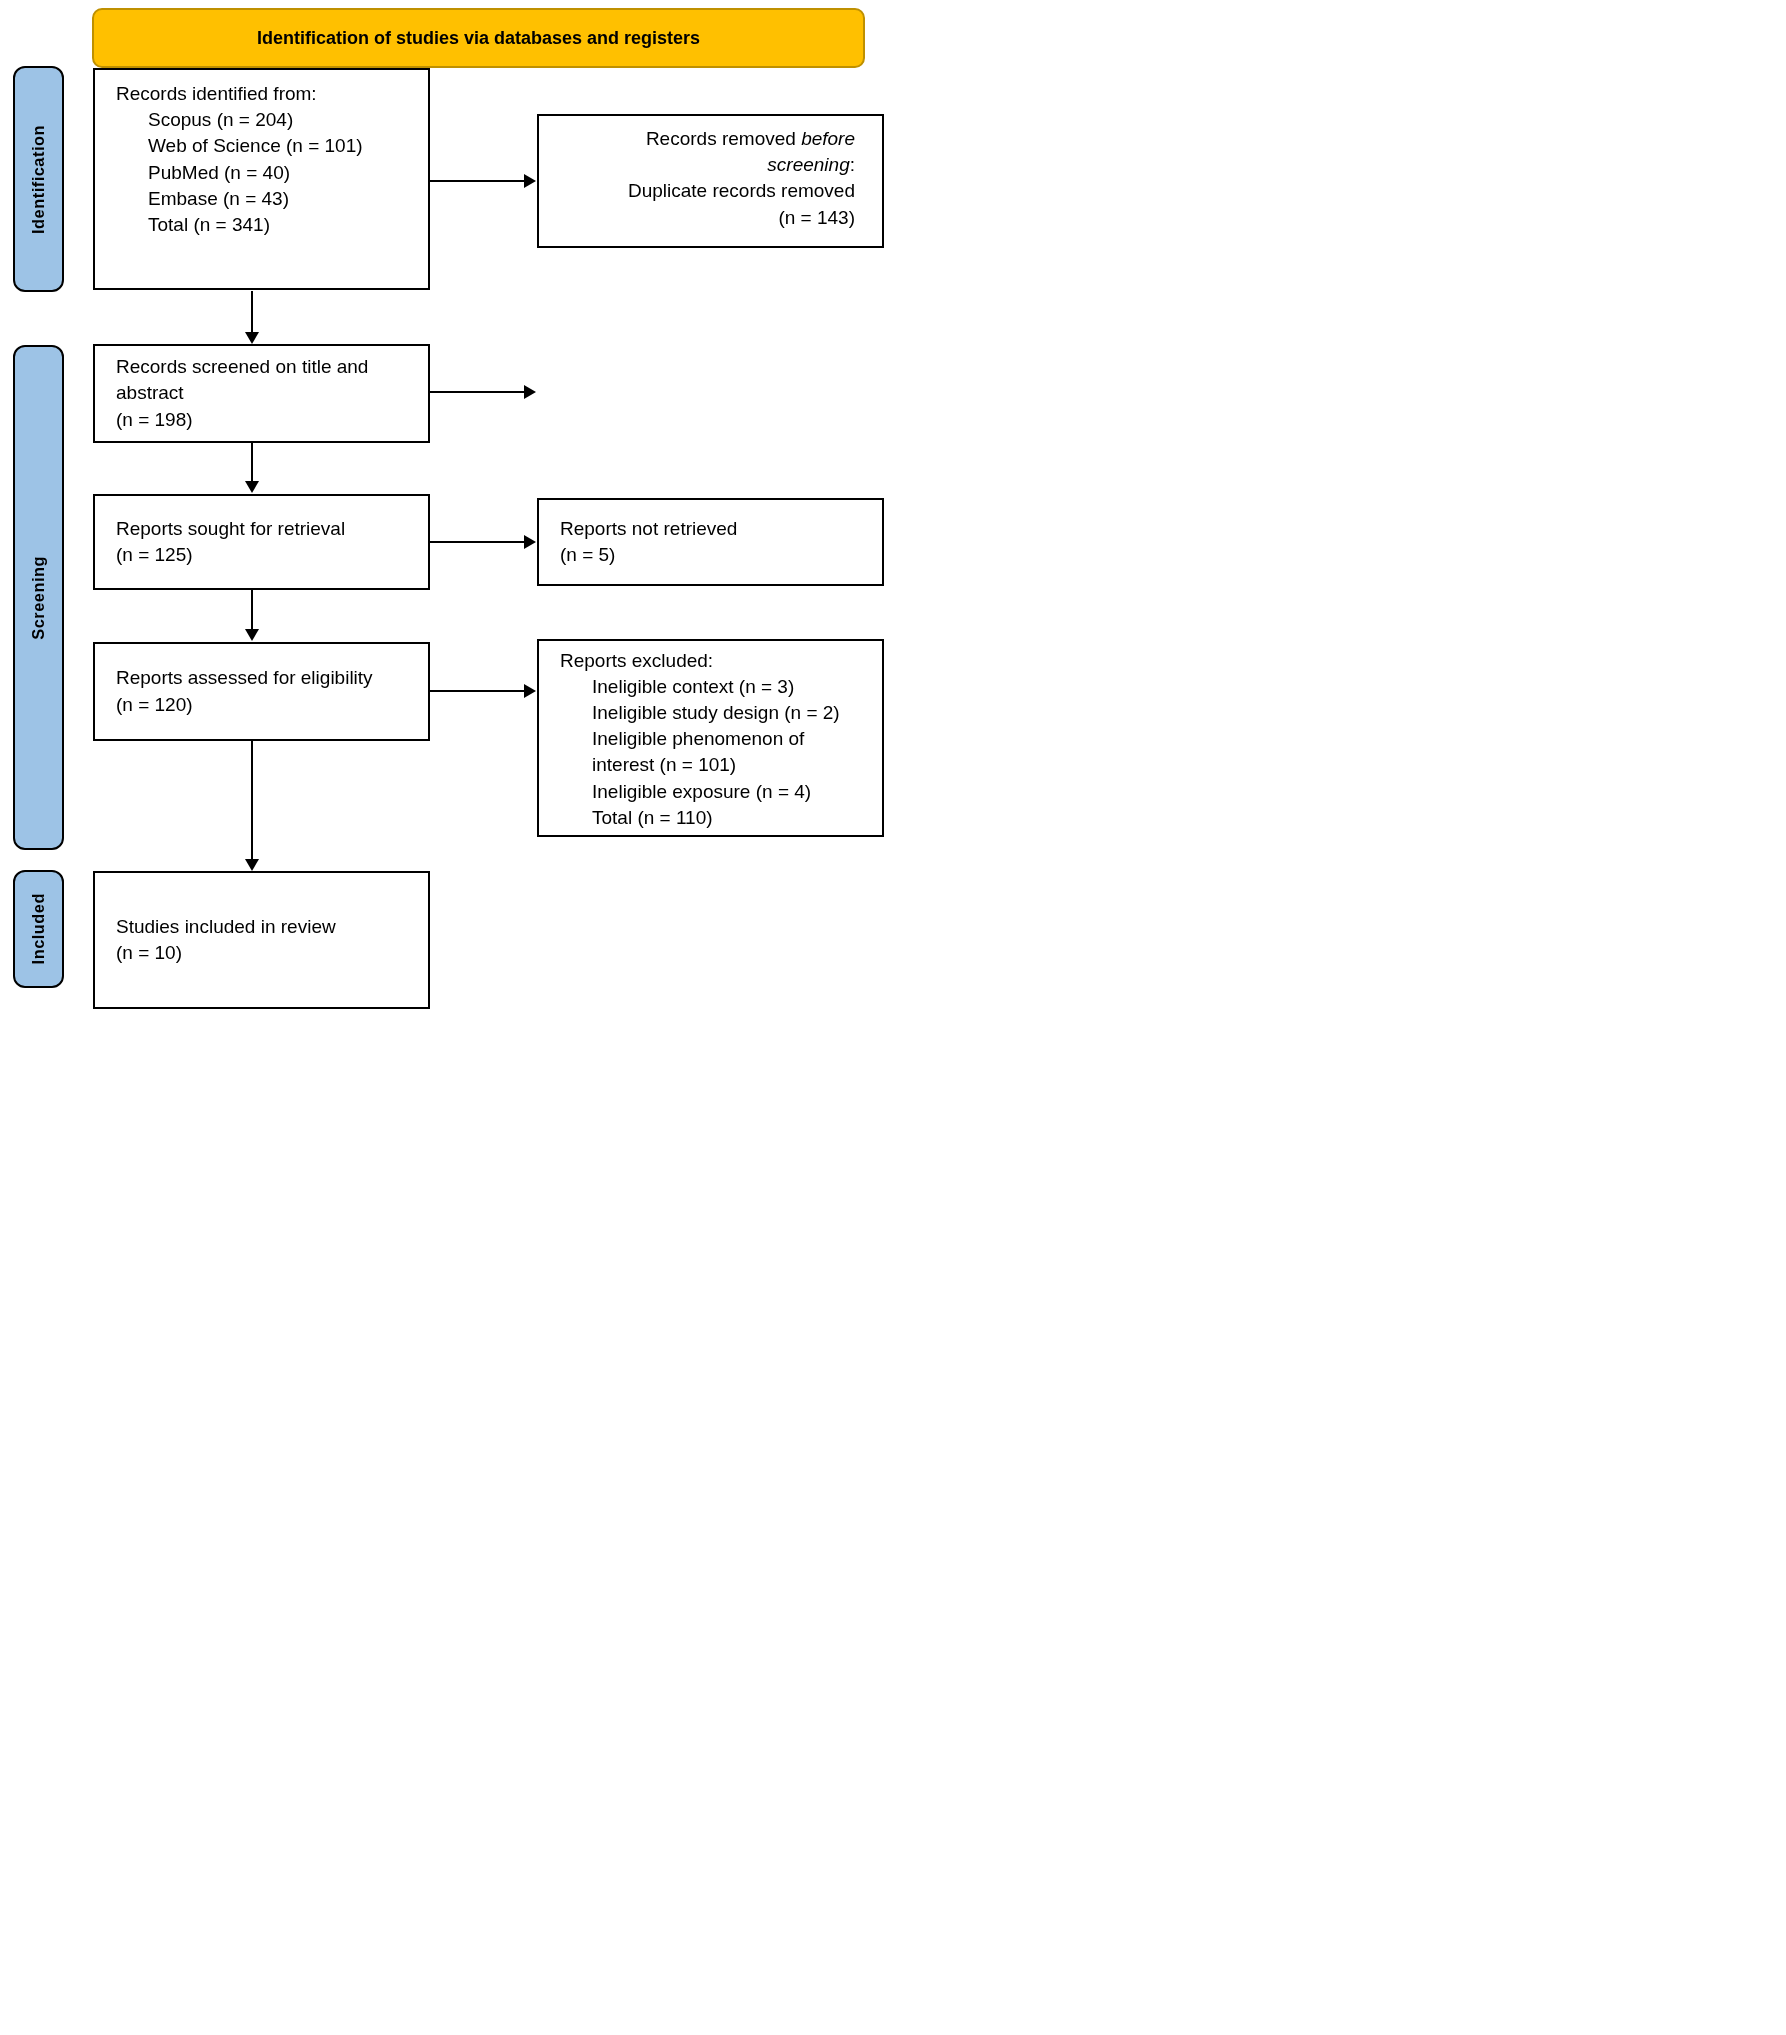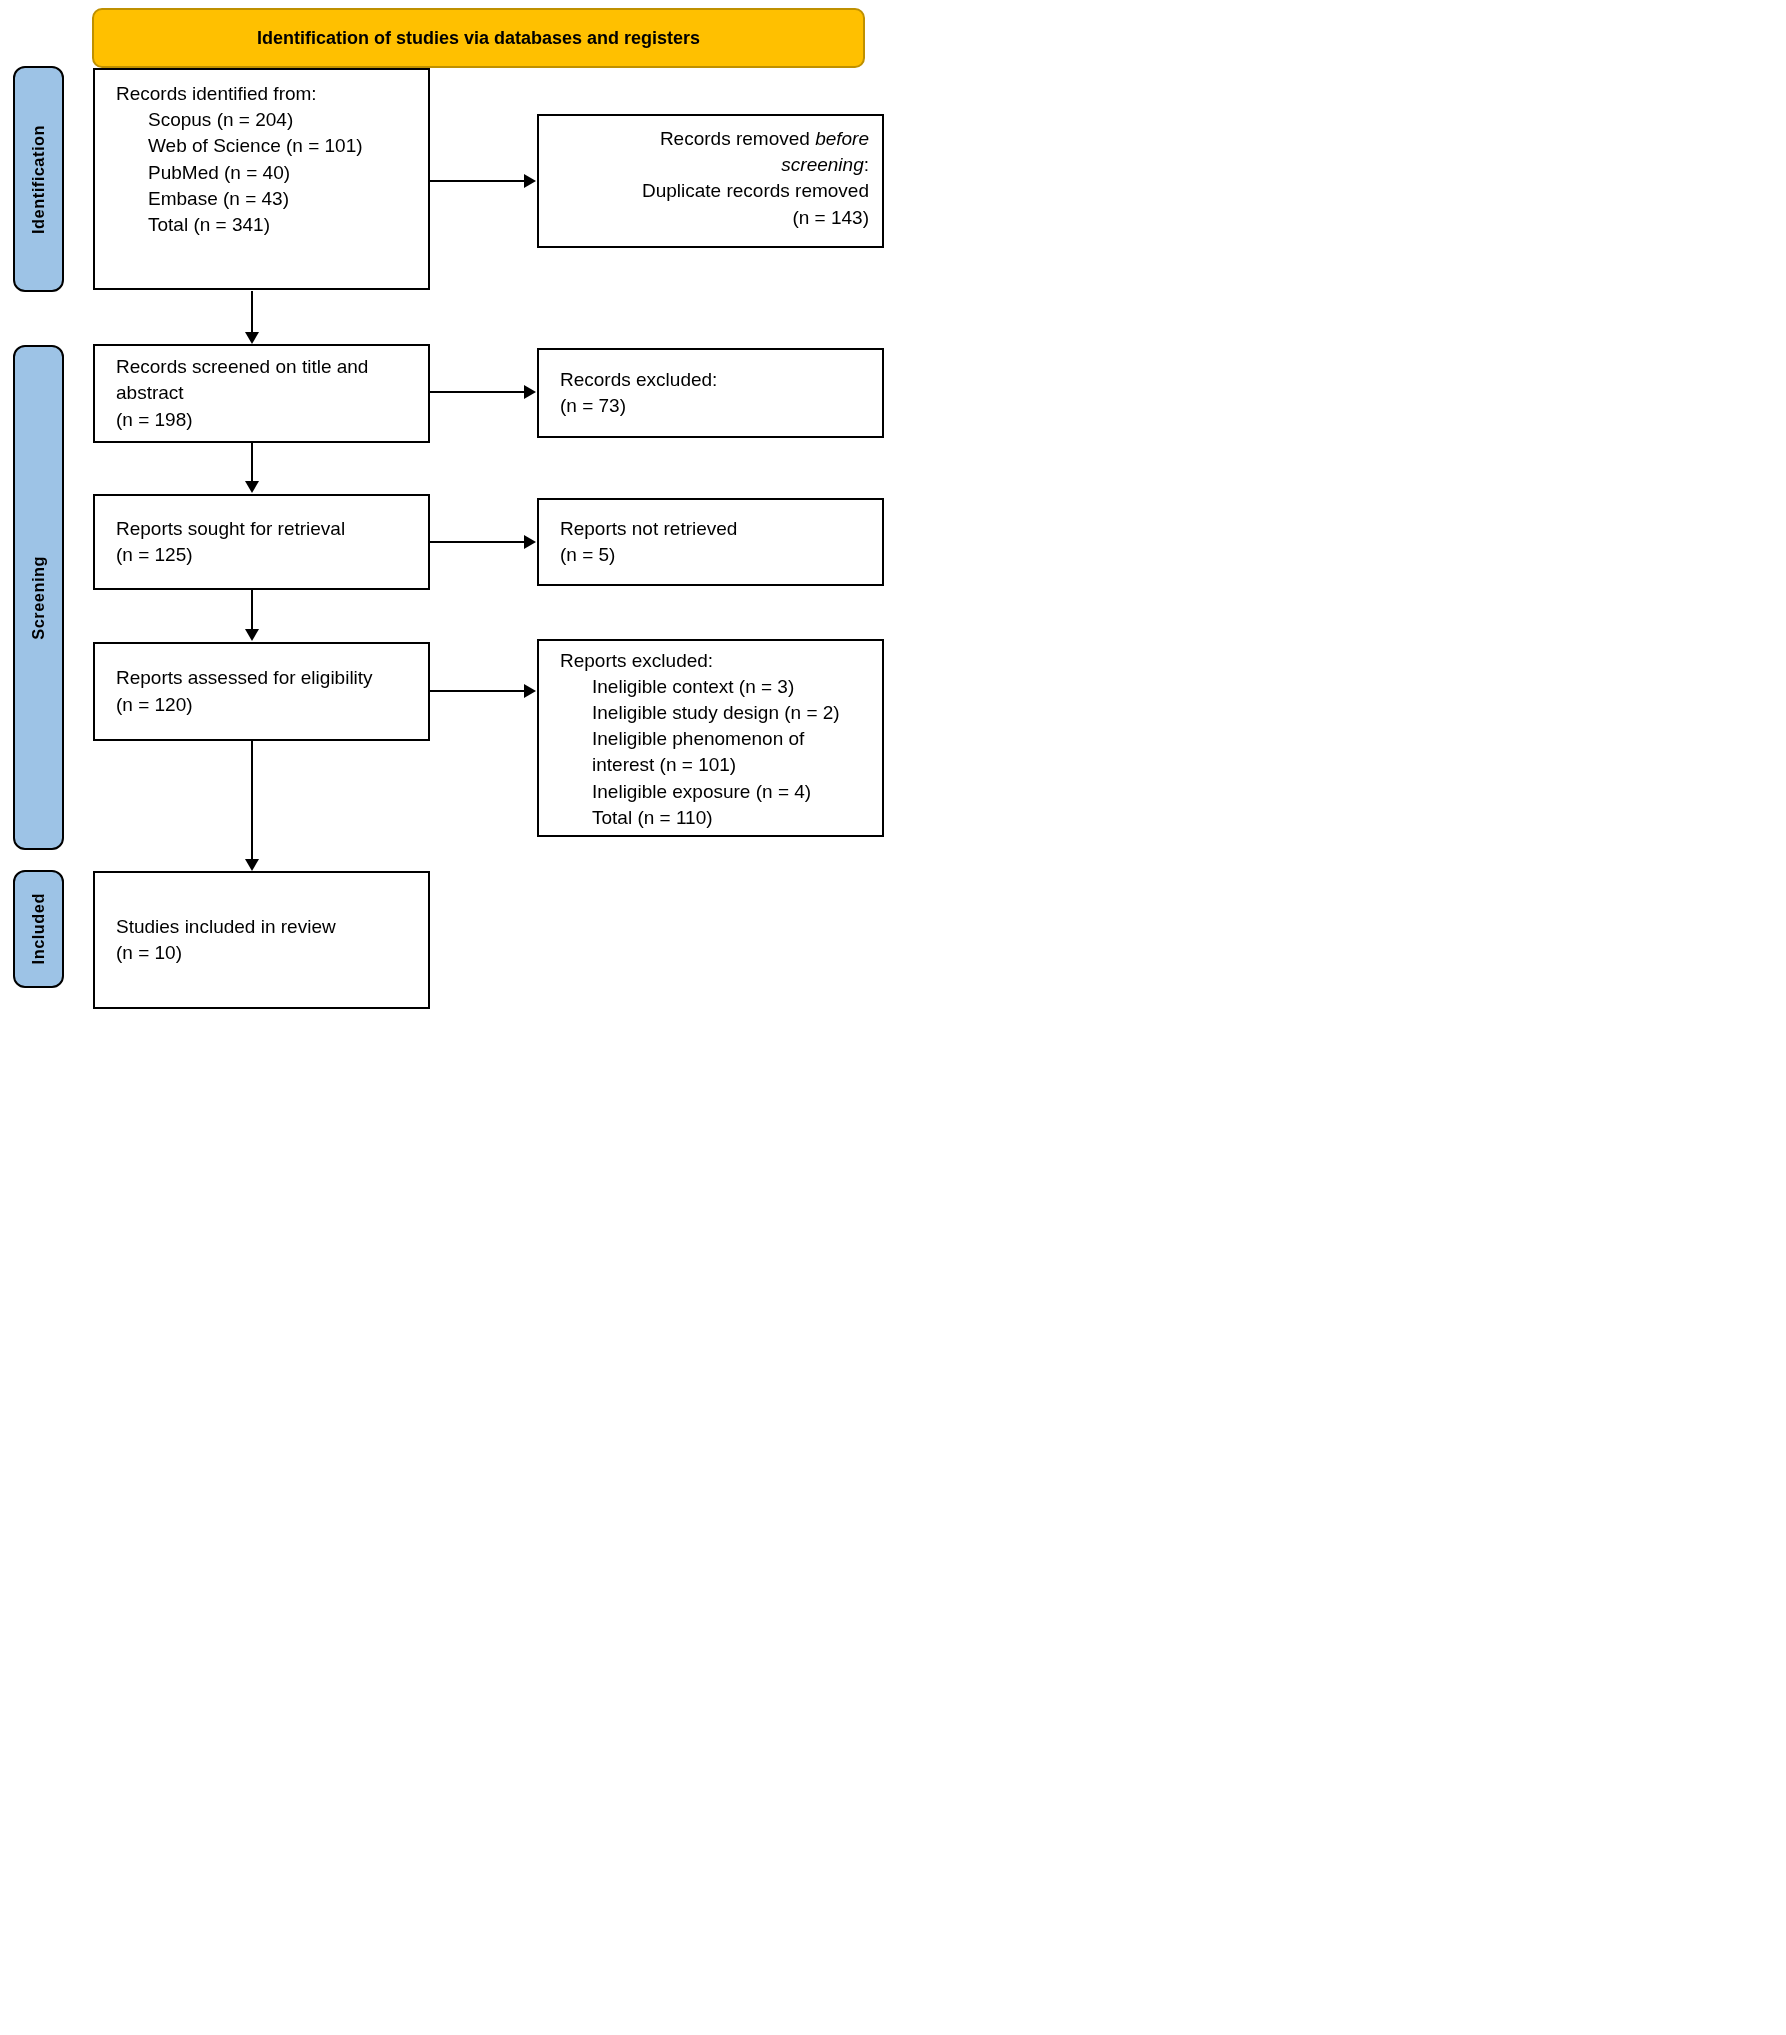--- a/index.html
+++ b/index.html
@@ -29,21 +29,21 @@
   }
   #stage-identification{top:66px;height:226px;}
   #stage-screening{top:345px;height:505px;}
   #stage-included{top:870px;height:118px;}
 
   .fbox{
     position:absolute;box-sizing:border-box;background:#ffffff;
     border:2.7px solid var(--box-border);
     font-size:19px;line-height:1.38;
     display:flex;flex-direction:column;
-    padding:0 13px 0 21px;
+    padding:0 27px 0 21px;
   }
   .fbox.top{justify-content:flex-start;}
   .fbox.center{justify-content:center;}
   .fbox .line{padding-left:0;}
   .fbox .line.ind{padding-left:32px;}
   .it{font-style:italic;}
 
   
   #box-records-identified{left:93px;top:68px;width:337px;height:222px;padding-top:11px;}
   #box-records-screened  {left:93px;top:344px;width:337px;height:99px;}
@@ -111,24 +111,20 @@
       <div class="line">Studies included in review</div>
       <div class="line">(n = 10)</div>
     </div>
 
   <div class="fbox top" id="box-records-removed">
       <div class="line"><span>Records removed </span><span class="it">before</span></div>
       <div class="line"><span class="it">screening</span><span>:</span></div>
       <div class="line ind">Duplicate records removed</div>
       <div class="line ind">(n = 143)</div>
     </div>
-  <div class="fbox center" id="box-records-excluded">
-      <div class="line">Records excluded:</div>
-      <div class="line">(n = 73)</div>
-    </div>
   <div class="fbox center" id="box-reports-not-retrieved">
       <div class="line">Reports not retrieved</div>
       <div class="line">(n = 5)</div>
     </div>
   <div class="fbox top" id="box-reports-excluded">
       <div class="line">Reports excluded:</div>
       <div class="line ind">Ineligible context (n = 3)</div>
       <div class="line ind">Ineligible study design (n = 2)</div>
       <div class="line ind">Ineligible phenomenon of</div>
       <div class="line ind">interest (n = 101)</div>

